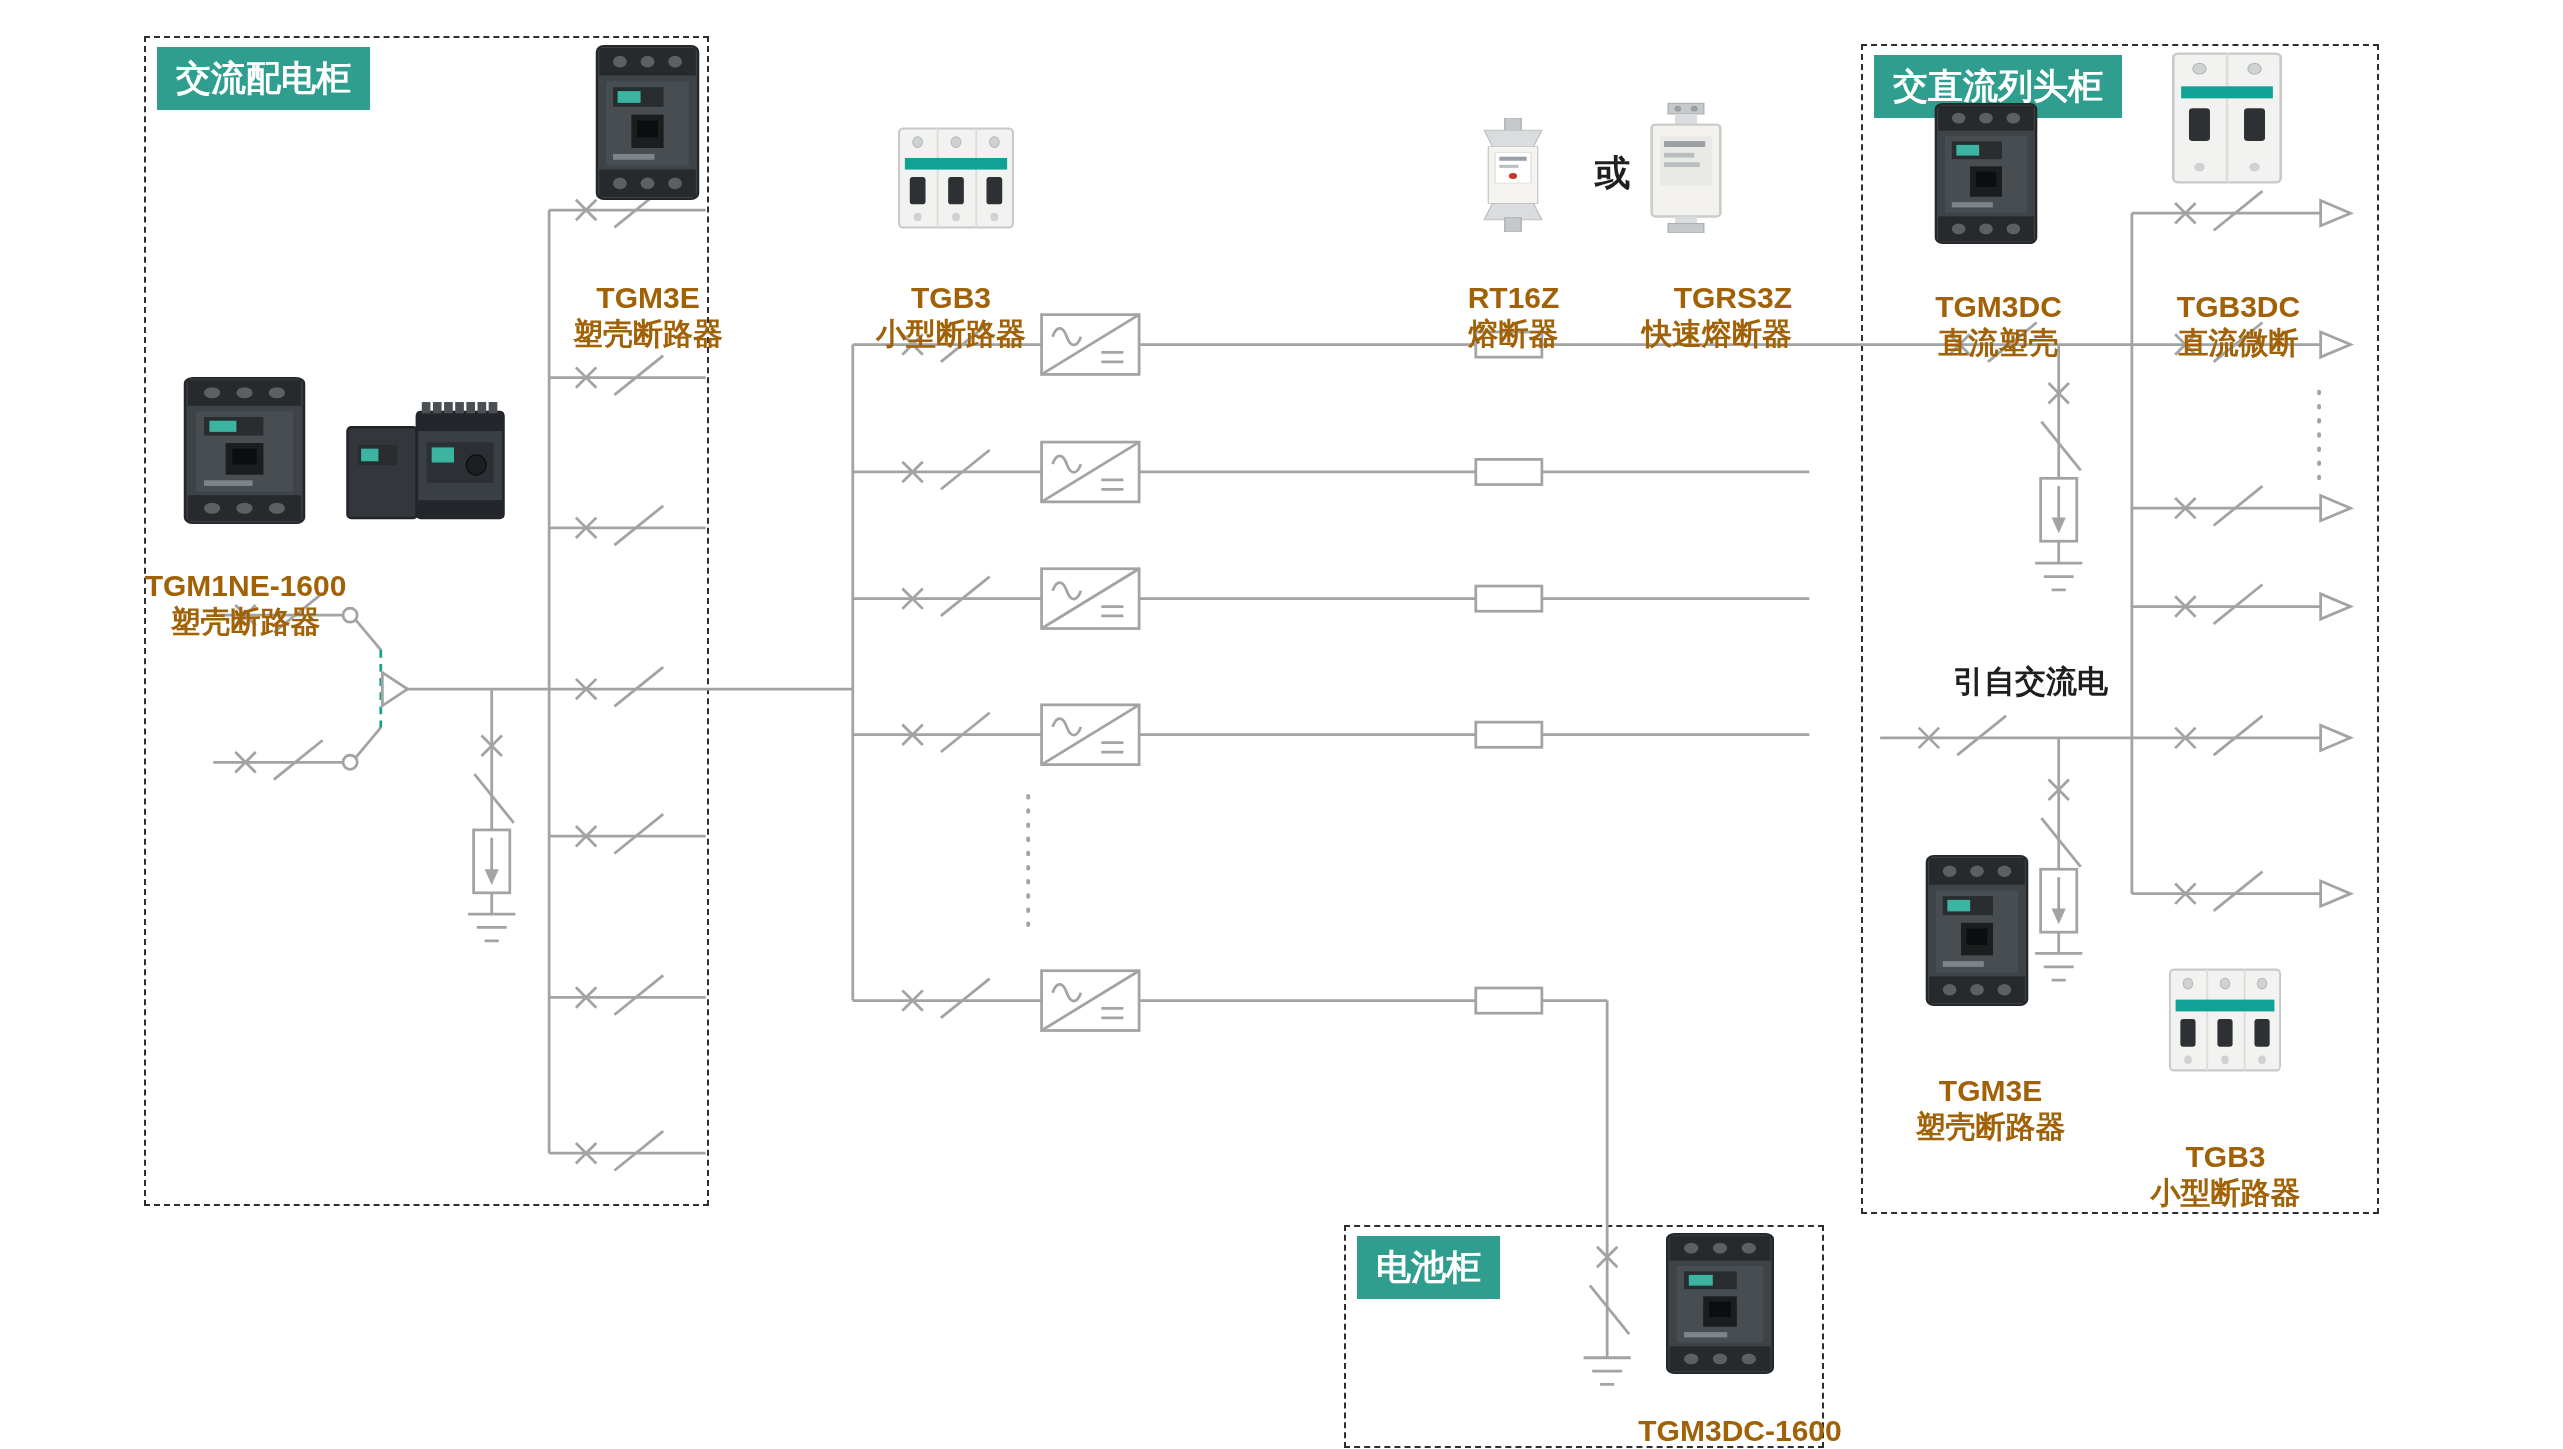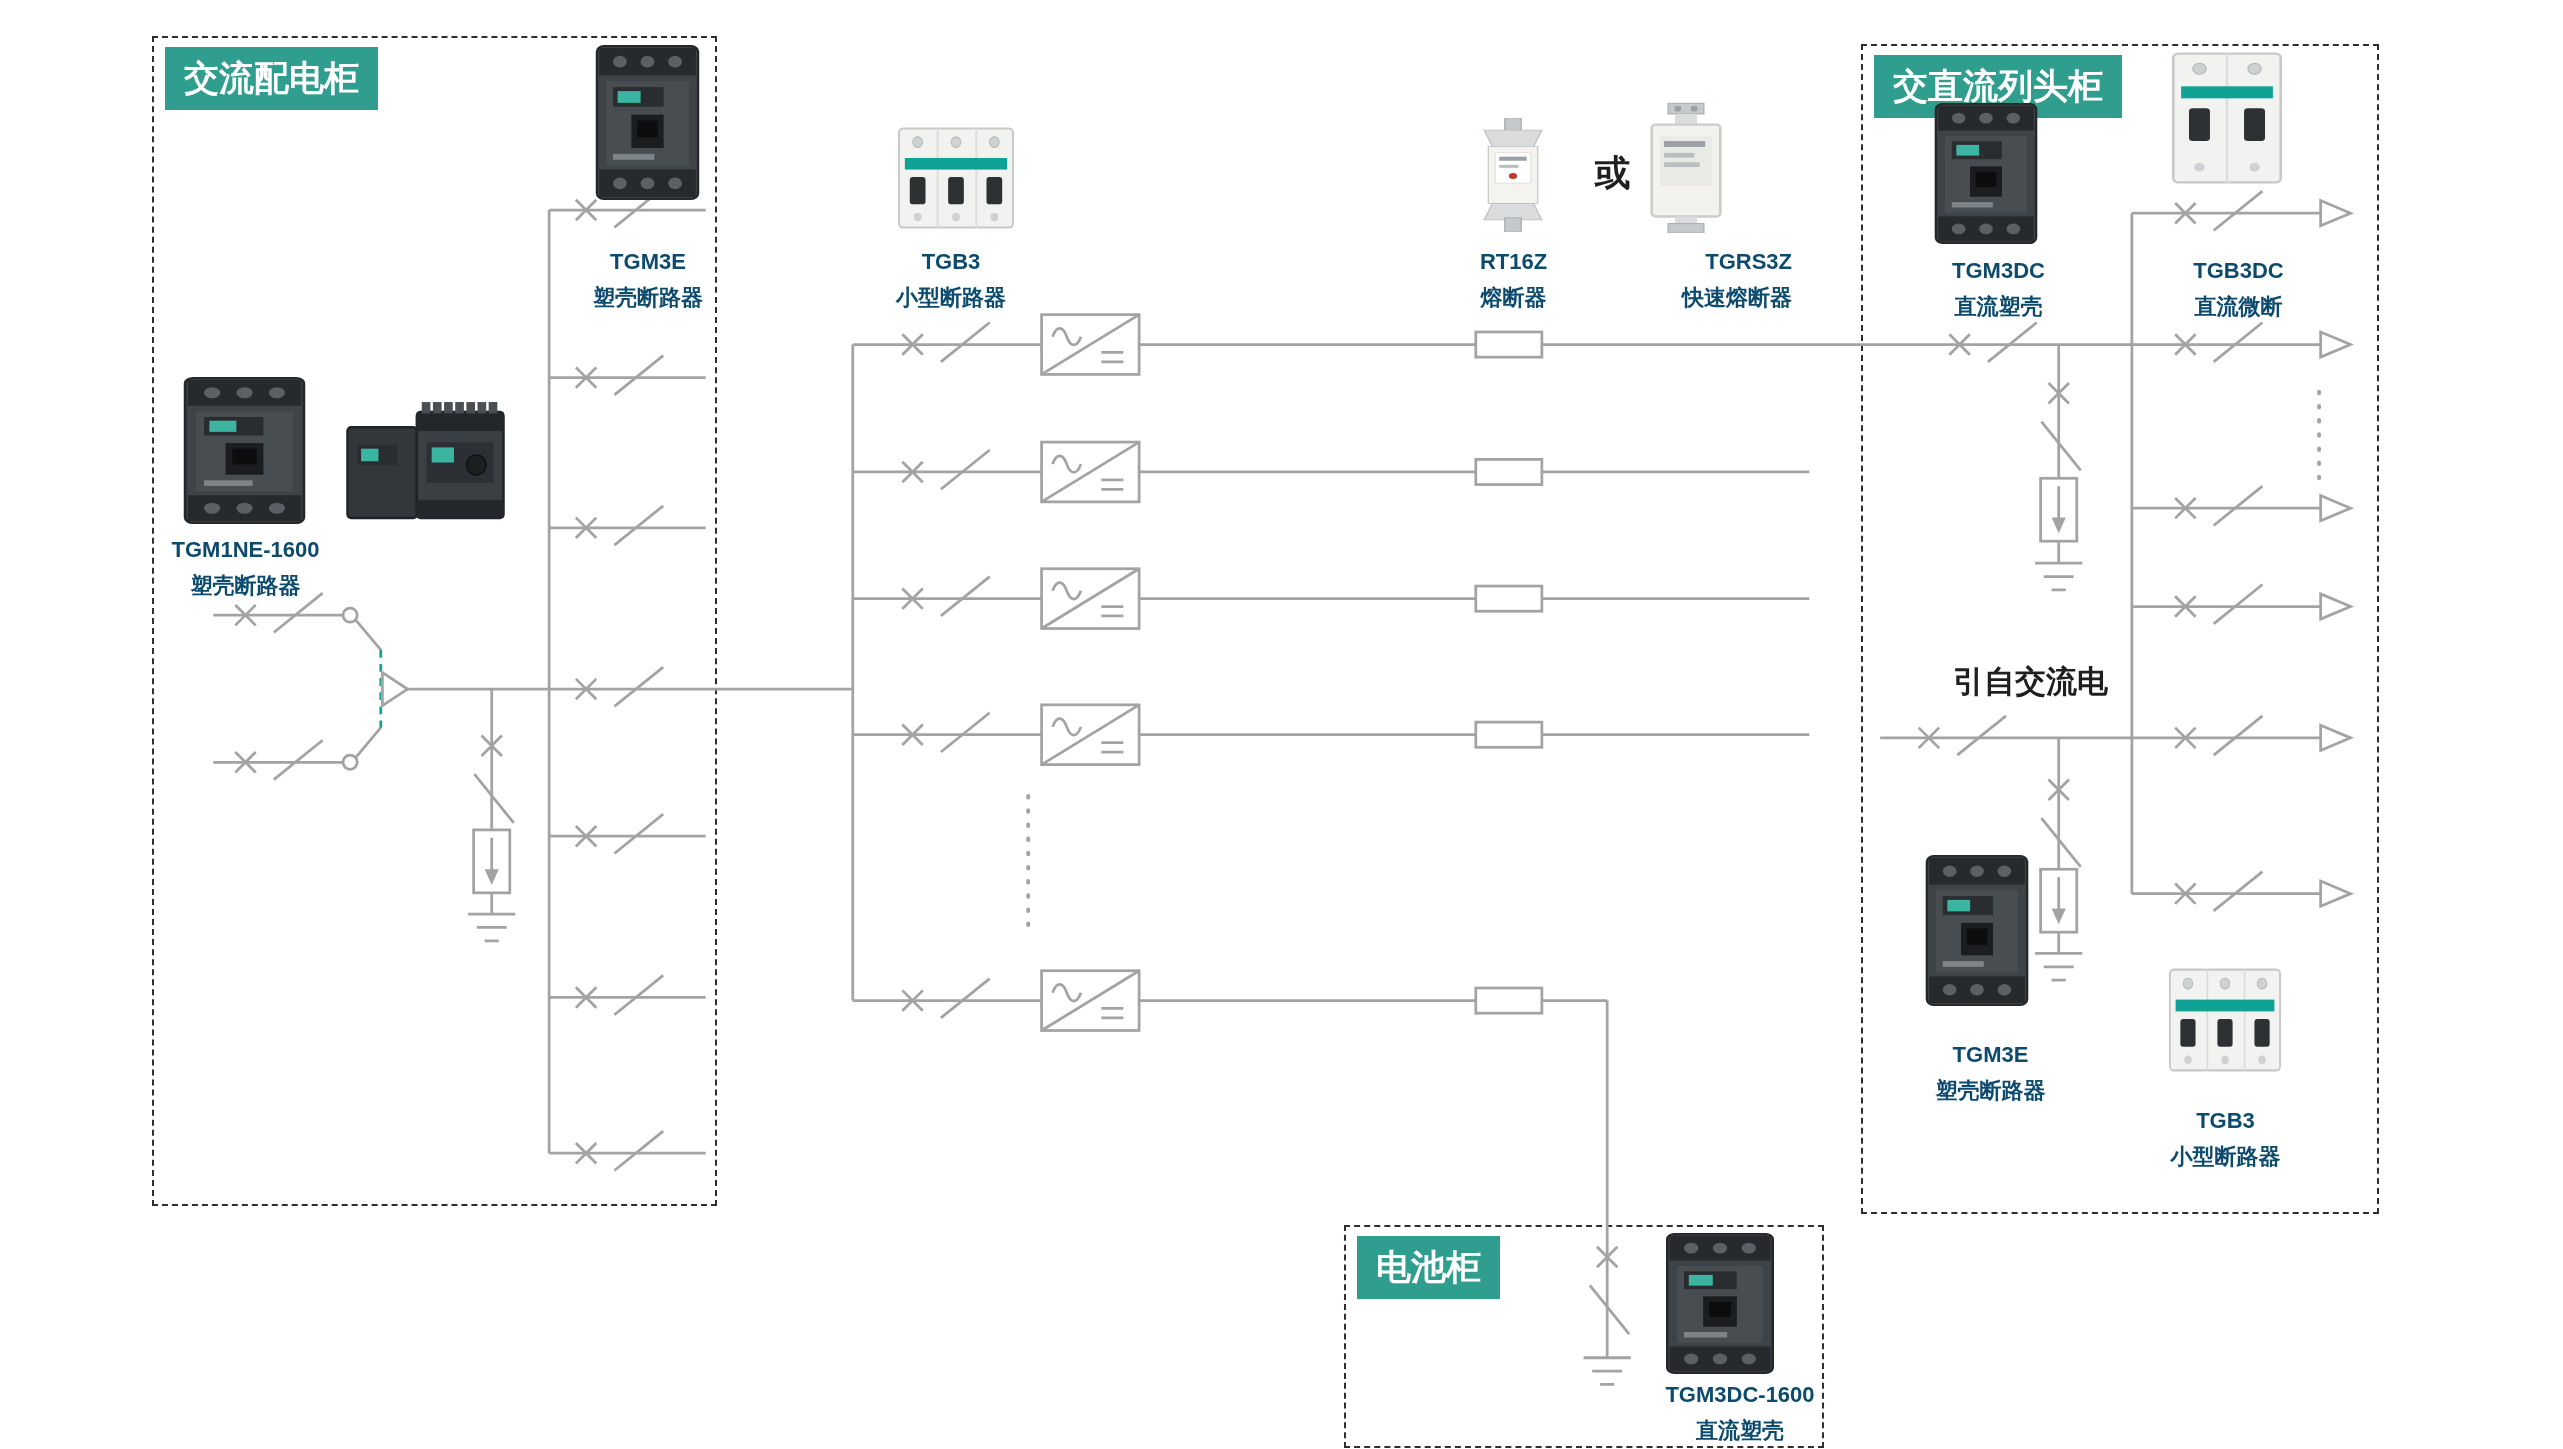--- a/index.html
+++ b/index.html
@@ -4,22 +4,22 @@
 <style>
   html,body{margin:0;padding:0;background:#ffffff;}
   #canvas{position:relative;width:2563px;height:1449px;background:#ffffff;
           font-family:"Liberation Sans","DejaVu Sans",sans-serif;overflow:hidden;}
   .cab{position:absolute;border:2.4px dashed #2e2e2e;z-index:1;background:transparent;}
   .chip{position:absolute;left:11px;top:9.4px;background:#2f9e8e;color:#ffffff;
         font-size:35px;font-weight:700;padding:7.9px 19px;white-space:nowrap;z-index:4;}
   #wires{position:absolute;left:0;top:0;z-index:2;}
   .prod{position:absolute;z-index:3;}
   .prod svg{display:block;width:100%;height:100%;}
-  .plabel{position:absolute;z-index:3;text-align:center;color:#0c4a6e;font-weight:700;
-          font-size:22px;line-height:36px;white-space:nowrap;}
+  .plabel{position:absolute;z-index:3;text-align:center;color:#a16207;font-weight:700;
+          font-size:30px;line-height:36px;white-space:nowrap;margin-top:36px;}
   .note{position:absolute;z-index:3;text-align:center;color:#1f1f1f;font-weight:700;}
   #or-note{font-size:36px;}
   #from-ac-note{font-size:31px;margin-left:28px;}
   .defs-holder{position:absolute;width:0;height:0;overflow:hidden;}
 </style>
 </head>
 <body>
 
 <div id="canvas">
 
@@ -105,21 +105,21 @@
         <rect x="16" y="30" width="38" height="42" fill="#e9e9e6"></rect>
         <rect x="19" y="34" width="30" height="5" fill="#9aa0a3"></rect>
         <rect x="19" y="44" width="22" height="4" fill="#b9bec1"></rect>
         <rect x="19" y="52" width="26" height="4" fill="#b9bec1"></rect>
         <rect x="27" y="98" width="16" height="8" fill="#dadcde"></rect>
         <rect x="22" y="104" width="26" height="8" fill="#c6c9cb" stroke="#aeb1b3"></rect>
       </g>
     </defs>
   </svg>
 
-  <div class="cab" id="box-ac" style="left:152px;top:36px;width:561px;height:1166px;">
+  <div class="cab" id="box-ac" style="left:144px;top:36px;width:561px;height:1166px;">
     <div class="chip">交流配电柜</div>
   </div>
   <div class="cab" id="box-rowhead" style="left:1861px;top:44px;width:514px;height:1166px;">
     <div class="chip">交直流列头柜</div>
   </div>
   <div class="cab" id="box-battery" style="left:1344px;top:1225px;width:476px;height:219px;">
     <div class="chip">电池柜</div>
   </div>
 
   <svg id="wires" width="2563" height="1449" viewBox="0 0 3258 1842">

